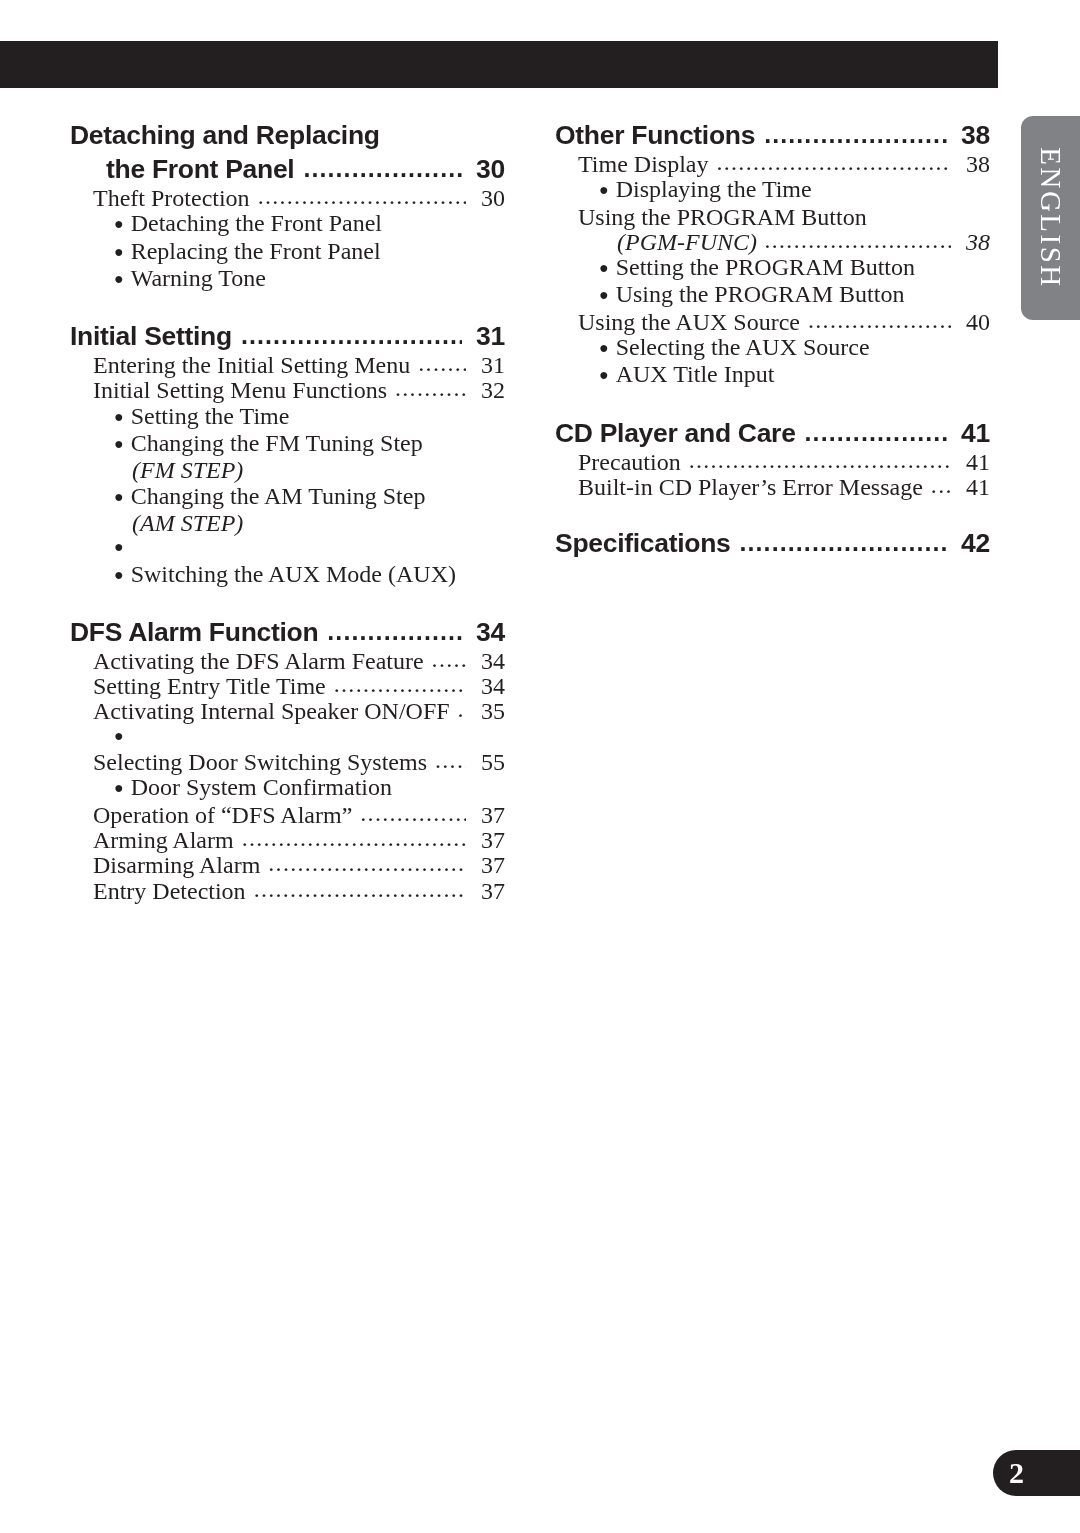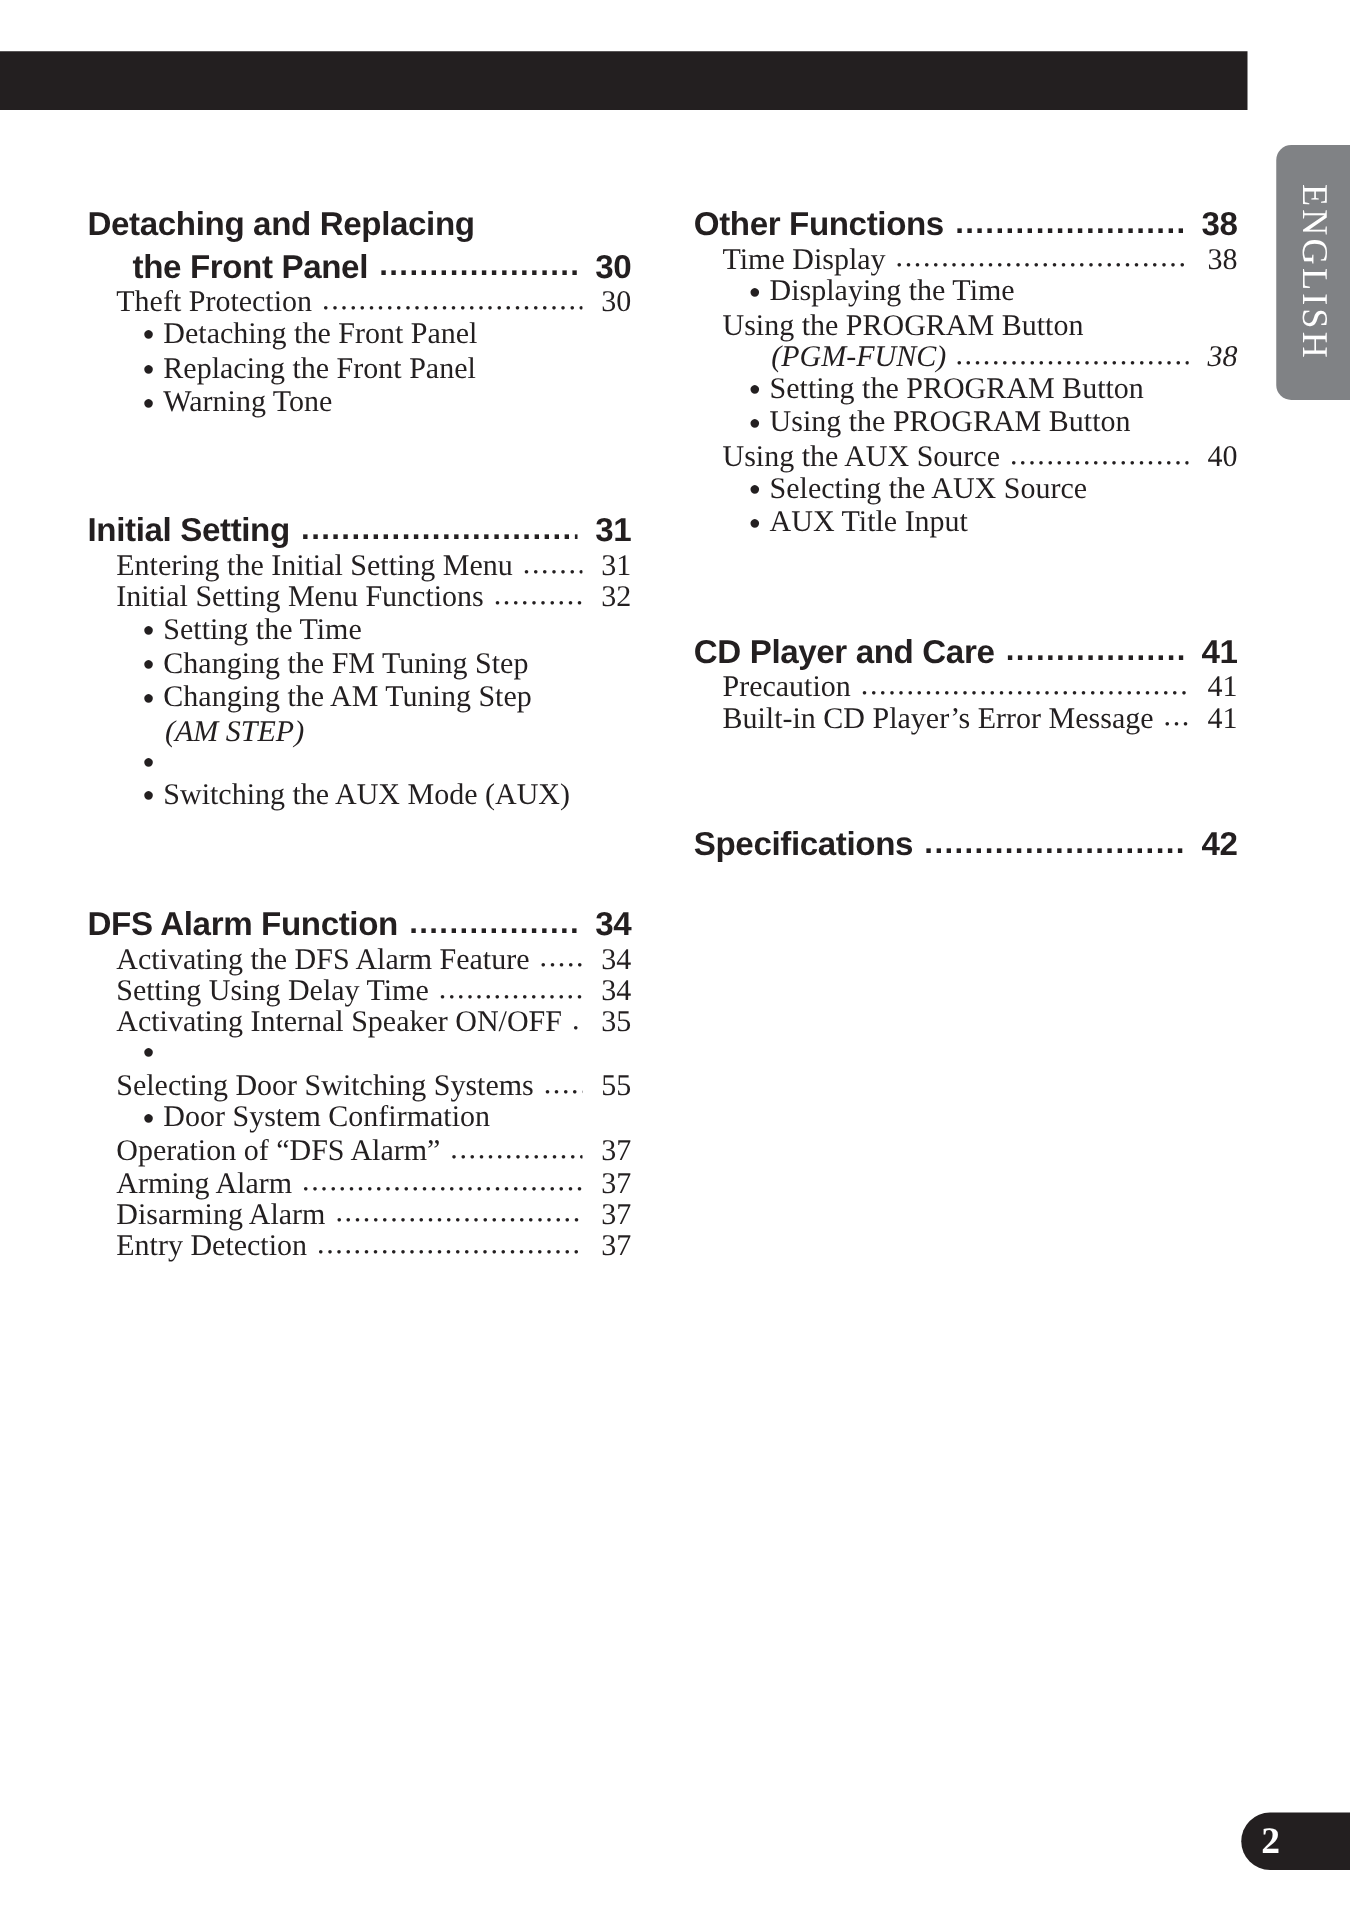--- a/index.html
+++ b/index.html
@@ -104,21 +104,20 @@
     line-height: 34px;
     white-space: nowrap;
   }
   .chapter-wrap {
     font-family: "Liberation Sans Narrow", "Liberation Sans", "DejaVu Sans", sans-serif;
     font-weight: 700;
     font-size: 26.5px;
     color: #231f20;
     letter-spacing: -0.3px;
     line-height: 34px;
-    margin-top: 44px;
   }
   .chapter-line1 { white-space: nowrap; }
   .chapter-line2 {
     display: flex;
     align-items: flex-start;
     padding-left: 36px;
     white-space: nowrap;
   }
   .chapter-title { flex: 0 0 auto; }
   .chapter .dots, .chapter-line2 .dots {
@@ -247,20 +246,23 @@
           <span class="entry-page">32</span>
         </div>
         <div class="bullet">
           <span class="bullet-dot">●</span>
           <span class="bullet-label">Setting the Time</span>
         </div>
         <div class="bullet">
           <span class="bullet-dot">●</span>
           <span class="bullet-label">Changing the FM Tuning Step</span>
         </div>
+        <div class="entry plain cont">
+          <span class="entry-title">(FM STEP)</span>
+        </div>
         <div class="bullet">
           <span class="bullet-dot">●</span>
           <span class="bullet-label">Changing the AM Tuning Step</span>
         </div>
         <div class="entry plain cont">
           <span class="entry-title">(AM STEP)</span>
         </div>
         <div class="bullet">
           <span class="bullet-dot">●</span>
         </div>
@@ -277,21 +279,21 @@
             <span class="dots">....................................................................................................</span>
             <span class="chapter-page">34</span>
           </div>
         </div>
         <div class="entry">
           <span class="entry-title">Activating the DFS Alarm Feature</span>
           <span class="dots">....................................................................................................</span>
           <span class="entry-page">34</span>
         </div>
         <div class="entry">
-          <span class="entry-title">Setting Using Delay Time</span>
+          <span class="entry-title">Setting Entry Title Time</span>
           <span class="dots">....................................................................................................</span>
           <span class="entry-page">34</span>
         </div>
         <div class="entry">
           <span class="entry-title">Activating Internal Speaker ON/OFF</span>
           <span class="dots">....................................................................................................</span>
           <span class="entry-page">35</span>
         </div>
         <div class="bullet">
           <span class="bullet-dot">●</span>

